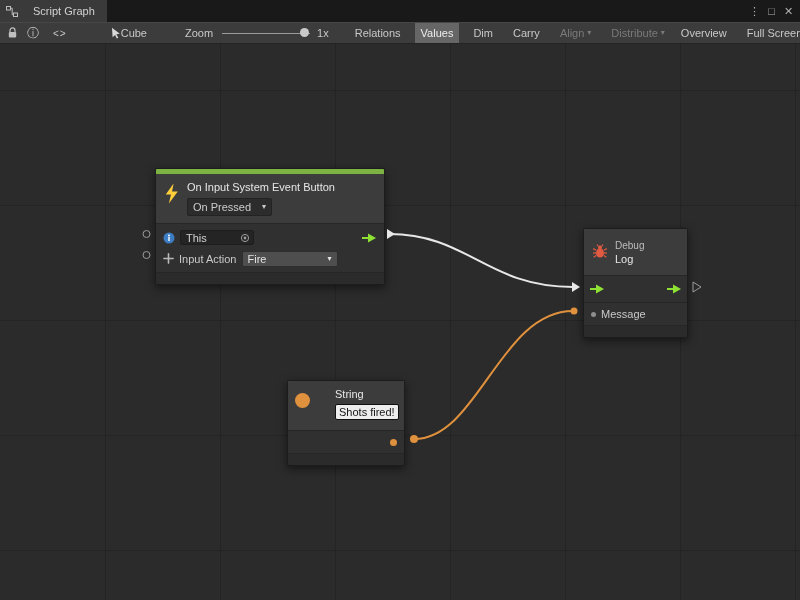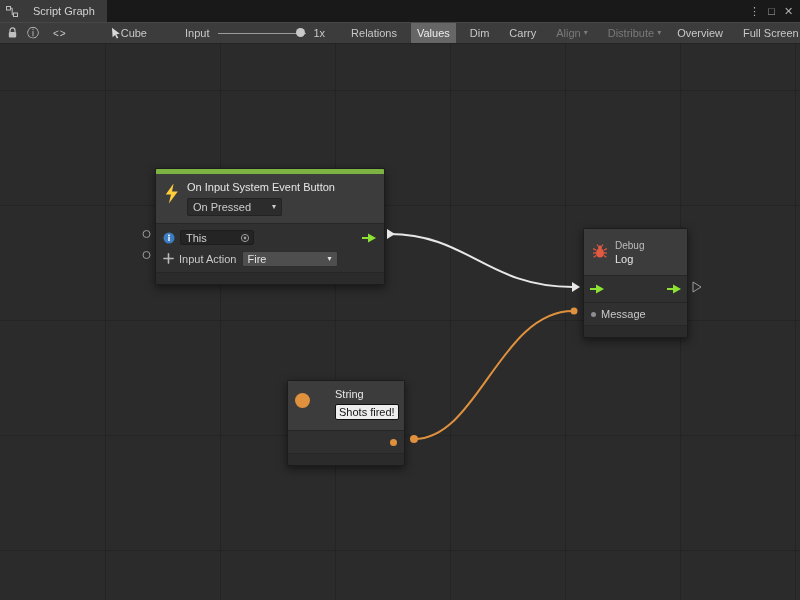--- a/index.html
+++ b/index.html
@@ -43,21 +43,21 @@
           background-size:115px 115px,115px 115px;background-position:0 46px,105px 0;}
 
   
   .node{position:absolute;background:#303030;border:1px solid #1C1C1C;border-radius:2px;
         box-shadow:0 3px 8px rgba(0,0,0,.5);font-size:11px;color:#D4D4D4;box-sizing:border-box;}
   .node-accent{height:5px;background:#7CB342;border-radius:1px 1px 0 0;}
   .node-header{background:#3C3C3C;display:flex;gap:7px;align-items:flex-start;}
   .node-title{color:#E6E6E6;line-height:15px;font-size:11px;}
   .node-sub{color:#BDBDBD;font-size:10px;line-height:13px;}
   .chip{display:inline-flex;align-items:center;justify-content:space-between;background:#2C2C2C;
-        border:1px solid #232323;border-radius:2px;padding:0 5px;height:16px;margin-top:3px;color:#CCCCCC;gap:18px;}
+        border:1px solid #232323;border-radius:2px;padding:0 5px;height:16px;margin-top:3px;color:#CCCCCC;gap:8px;}
   .node-body{border-top:1px solid #262626;}
   .node-row{display:flex;align-items:center;gap:5px;height:21px;padding:0 7px;}
   .spacer{flex:1}
   .row-label{color:#C9C9C9;}
   .field{display:flex;align-items:center;justify-content:space-between;background:#242424;border:1px solid #1D1D1D;
          border-radius:2px;height:15px;padding:0 3px 0 5px;width:74px;box-sizing:border-box;color:#D0D0D0;}
   .dropdown{display:flex;align-items:center;justify-content:space-between;background:#4E4E4E;border:1px solid #2E2E2E;
             border-radius:2px;height:16px;padding:0 5px;width:96px;box-sizing:border-box;color:#E2E2E2;}
   .node-footer{height:11px;background:#2B2B2B;border-top:1px solid #262626;border-radius:0 0 2px 2px;}
 
@@ -126,21 +126,21 @@
     <span class="target-group">
       <span class="icon">
         <svg width="10" height="12" viewBox="0 0 10 12">
           <path d="M1 0.8 L8.8 6.8 L5.4 7.3 L7.3 10.8 L5.8 11.5 L4.1 8 L1.6 10.3 Z" fill="#D8D8D8"></path>
         </svg>
       </span>
       <span>Cube</span>
     </span>
 
     <span class="zoom-group">
-      <span>Input</span>
+      <span>Zoom</span>
       <span class="slider">
         <span class="slider-track"></span>
         <span class="slider-knob"></span>
       </span>
       <span class="zoom-val">1x</span>
     </span>
 
     <span class="tb-group">
       <button class="tbtn">Relations</button>
       <button class="tbtn selected">Values</button>

